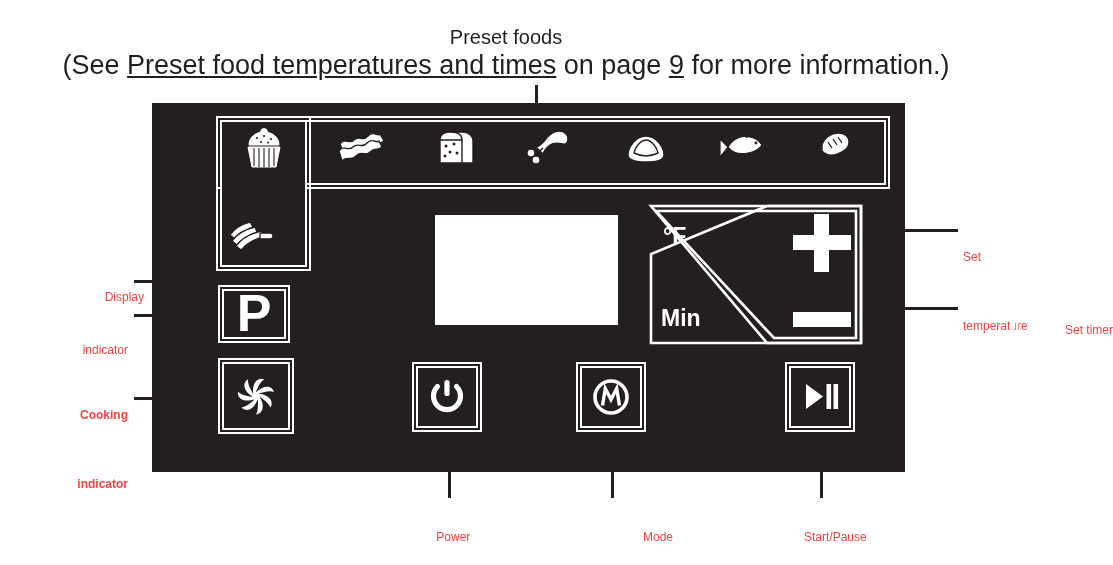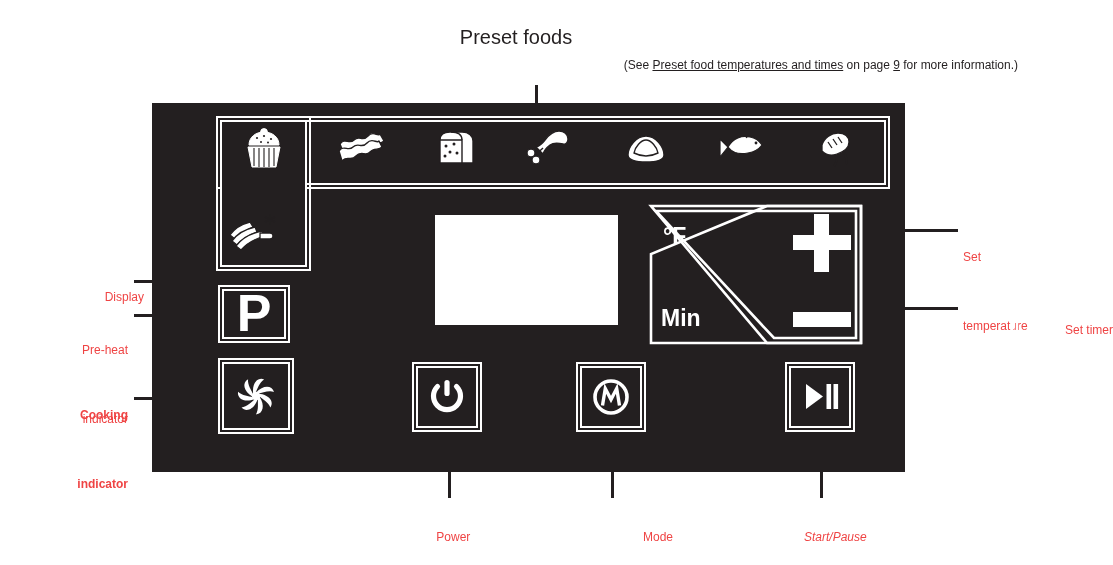--- a/index.html
+++ b/index.html
@@ -5,23 +5,23 @@
   html,body{margin:0;padding:0;background:#ffffff;}
   body{
     width:1113px;height:565px;position:relative;overflow:hidden;
     font-family:"Liberation Sans",sans-serif;color:#231f20;
   }
   .lbl{position:absolute;font-size:12px;line-height:23px;color:#ef4444;white-space:pre;}
   .lbl.r{text-align:right;}
   .lbl.c{text-align:center;}
 
   
-  #caption{position:absolute;left:14px;top:24px;width:1004px;text-align:center;}
+  #caption{position:absolute;left:4px;top:24px;width:1004px;text-align:center;}
   #caption .line1{font-size:20px;line-height:26px;}
-  #caption .line2{font-size:12px;line-height:26px;margin-top:2px;text-align:right;}
+  #caption .line2{font-size:27px;line-height:26px;margin-top:2px;}
   .u{text-decoration:underline;}
 
   
   .lead{position:absolute;background:#231f20;}
   .lead-h{height:3px;}
   .lead-v{width:3px;}
 
   
   #panel{
     position:absolute;left:152px;top:103px;width:753px;height:369px;
@@ -86,21 +86,20 @@
 
 <div class="lead lead-v" style="left:535px;top:85px;height:26px;"></div>
 
 <div class="lbl r" style="left:16px;top:263px;width:128px;text-align:right;">
   <span>Display</span>
 </div>
 <div class="lead lead-h" style="left:134px;top:280px;width:374px;"></div>
 <div class="lead lead-v" style="left:503px;top:274px;height:9px;"></div>
 
 <div class="lbl r" style="left:0;top:293px;width:128px;">
-  <div>Pre-heat</div>
   <div>indicator</div>
 </div>
 <div class="lead lead-h" style="left:134px;top:314px;width:88px;"></div>
 
 <div class="lbl r" style="left:0;top:358px;width:128px;font-weight:bold;">
   <div>Cooking</div>
   <div>indicator</div>
 </div>
 <div class="lead lead-h" style="left:134px;top:397px;width:88px;"></div>
 
@@ -118,21 +117,21 @@
 <div class="lbl c" style="left:390px;top:503px;width:120px;">
   <span>Power</span>
 </div>
 <div class="lead lead-v" style="left:448px;top:432px;height:66px;"></div>
 
 <div class="lbl c" style="left:553px;top:503px;width:120px;text-align:right;">
   <span>Mode</span>
 </div>
 <div class="lead lead-v" style="left:611px;top:432px;height:66px;"></div>
 
-<div class="lbl c" style="left:752px;top:503px;width:160px;font-style:italic;">
+<div class="lbl c" style="left:752px;top:503px;width:160px;">
   <span>Start/Pause</span>
 </div>
 <div class="lead lead-v" style="left:820px;top:432px;height:66px;"></div>
 
 <div id="panel">
 
   <div class="frame" id="preset-row"></div>
   <div class="frame" id="preset-col"></div>
 
   <div class="mask" style="left:70px;top:80px;width:83px;height:13px;"></div>

